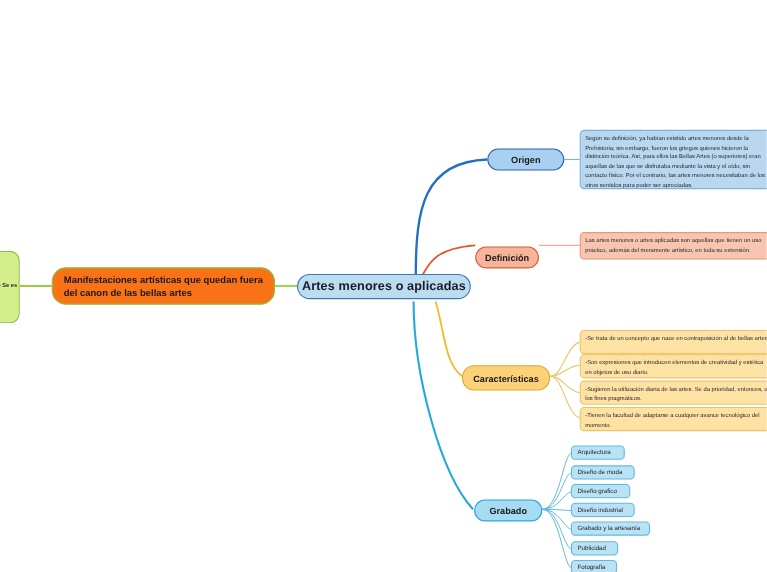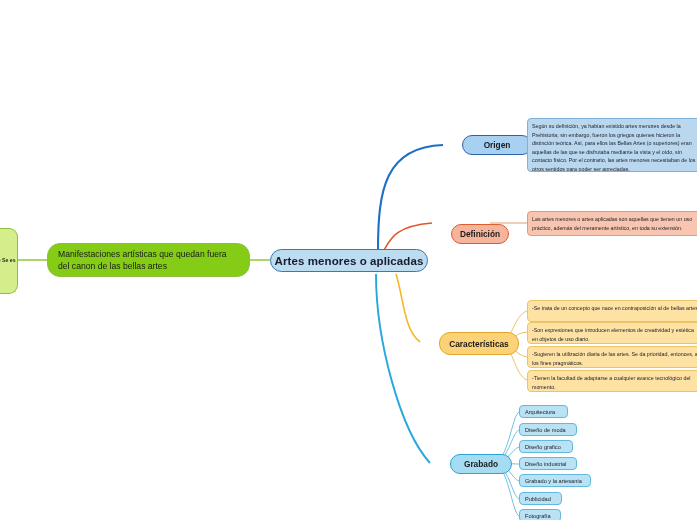--- a/index.html
+++ b/index.html
@@ -42,23 +42,23 @@
     background: #bcdcf0;
     color: #1a1a2e;
     font-weight: bold;
     font-size: 11.5px;
     letter-spacing: .1px;
   }
   
   .green {
     border-radius: 13px;
     border: 1.2px solid #8cbf3f;
-    background: #84cc16;
+    background: #f97316;
     color: #1a1a1a;
-    font-weight: normal;
+    font-weight: bold;
     font-size: 8.6px;
     line-height: 1.45;
     text-align: left;
     justify-content: flex-end;
     padding: 4px 10px;
   }
   .green-clip {
     border-radius: 0 9px 9px 0;
     border: 1.2px solid #8cbf3f;
     border-left: none;
@@ -73,21 +73,20 @@
     overflow: hidden;
     white-space: nowrap;
   }
   
   .branch {
     border-radius: 11px;
     font-weight: bold;
     font-size: 8.3px;
     color: #1a1a1a;
     padding: 3px 8px;
-    margin-left: 19px;
   }
   .branch.origen   { background: #a8d0f0; border: 1.2px solid #2f63a8; }
   .branch.defin    { background: #f6b49a; border: 1.2px solid #d95f33; }
   .branch.caract   { background: #fbd277; border: 1.2px solid #e0a72c; }
   .branch.ejemplos { background: #a6dcf2; border: 1.2px solid #2aa3d6; }
 
   
   .leafbox {
     position: absolute;
     box-sizing: border-box;

